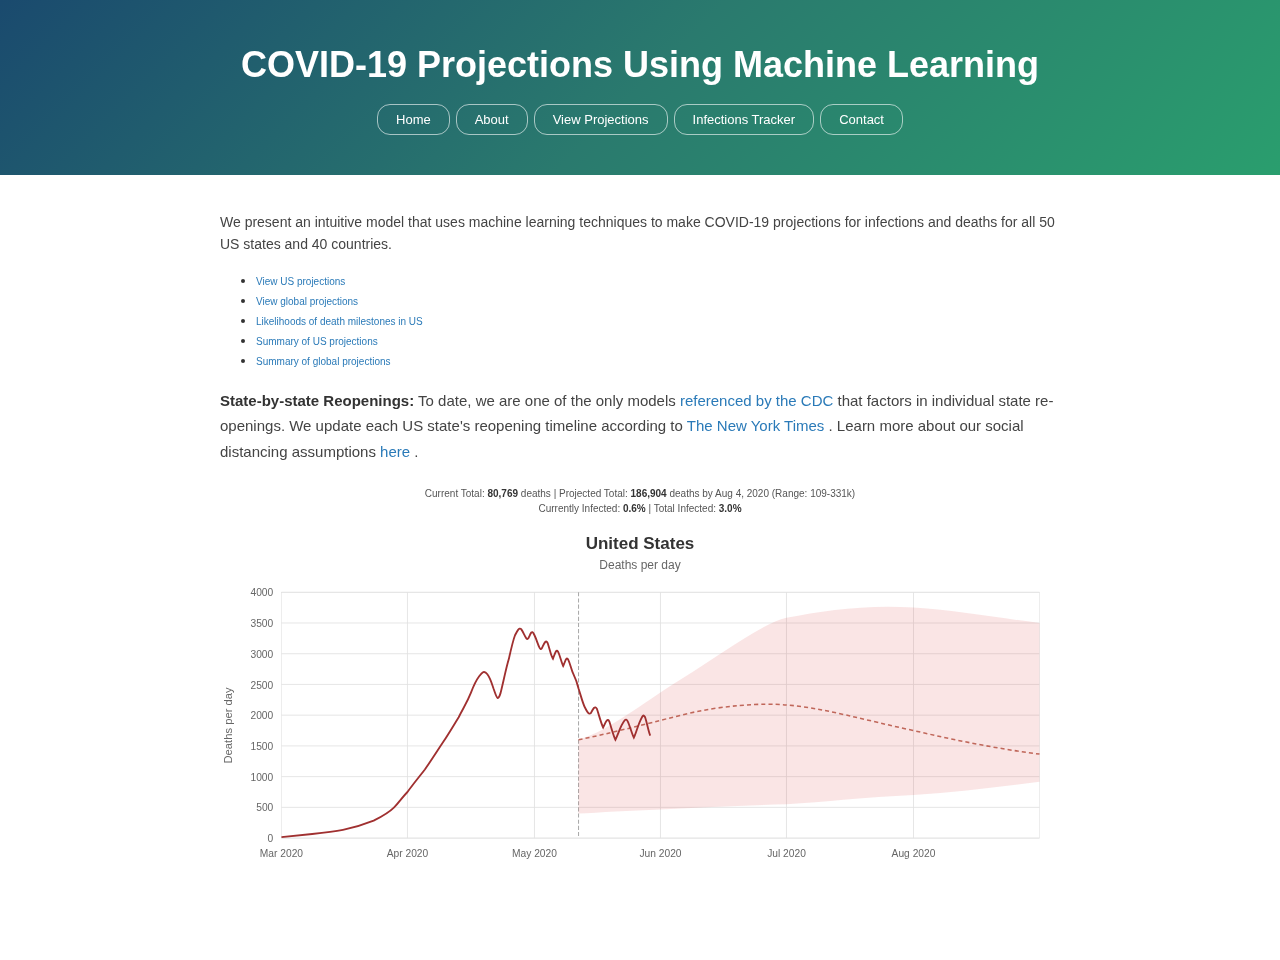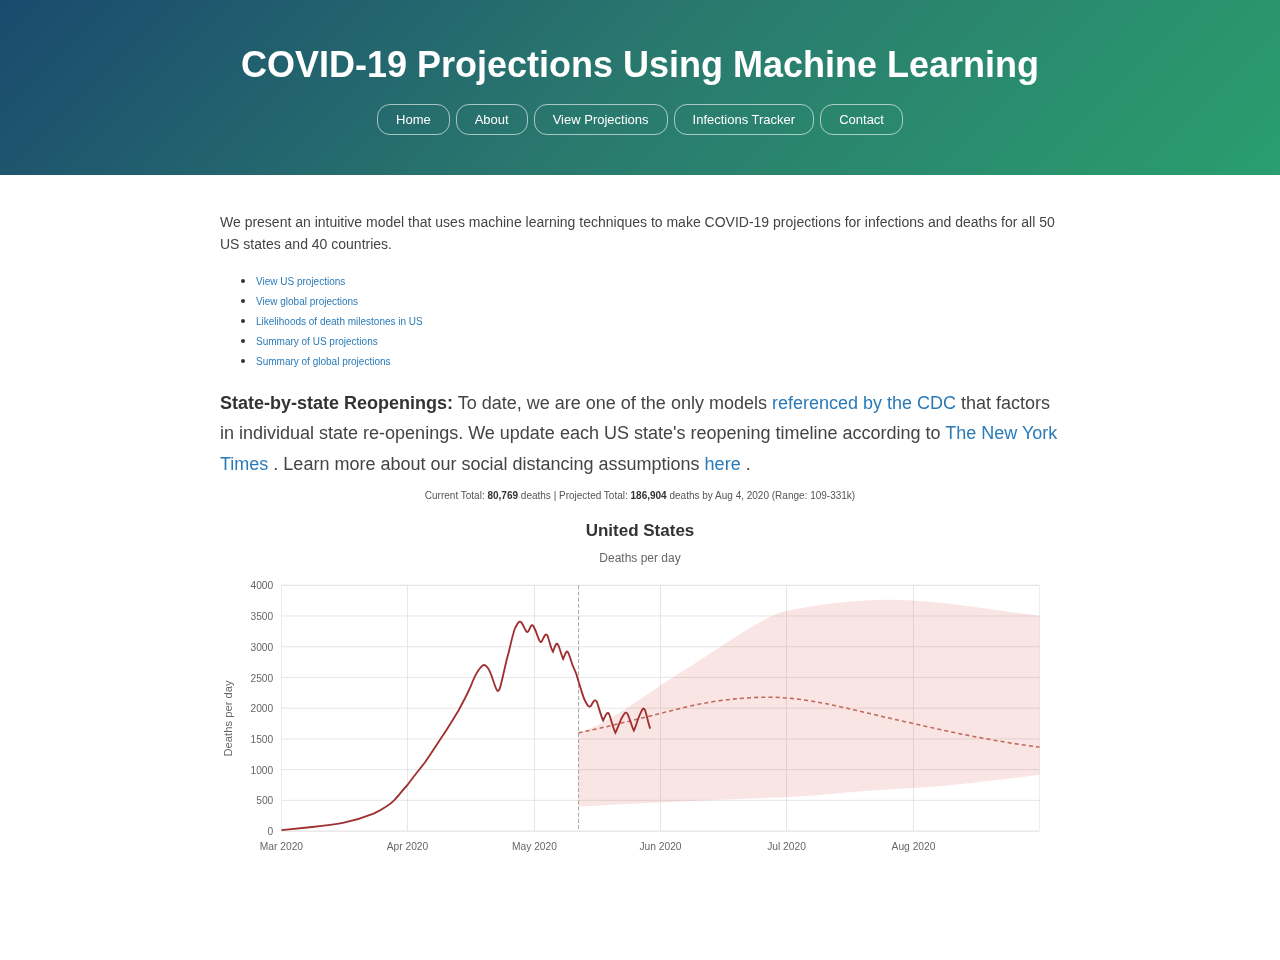--- a/index.html
+++ b/index.html
@@ -71,24 +71,24 @@
     .link-list li {
       margin-bottom: 4px;
     }
     .link-list a {
       color: #2a7ab8;
       text-decoration: none;
       font-size: 10px;
     }
 
     .state-reopening {
-      font-size: 18px;
+      font-size: 15px;
       line-height: 1.7;
       color: #444;
-      margin-bottom: 10px;
+      margin-bottom: 24px;
     }
     .state-reopening strong { color: #333; }
     .state-reopening a { color: #2a7ab8; text-decoration: none; }
 
     .section-title {
       font-size: 22px;
       color: #2a8a6e;
       font-weight: 600;
       margin-bottom: 14px;
     }
@@ -105,21 +105,21 @@
     .chart-container {
       margin-top: 20px;
       position: relative;
       width: 100%;
     }
     .chart-title {
       text-align: center;
       font-size: 17px;
       font-weight: 700;
       color: #333;
-      margin-bottom: 10px;
+      margin-bottom: 4px;
     }
     .chart-subtitle {
       text-align: center;
       font-size: 12px;
       color: #666;
       margin-bottom: 10px;
     }
 
     .chart-svg-wrapper {
       position: relative;
@@ -170,20 +170,26 @@
     <span>.</span>
   </p>
 
 
   <p class="stats-text">
     <span>Current Total: </span>
     <strong>80,769</strong>
     <span> deaths  |  Projected Total: </span>
     <strong>186,904</strong>
     <span> deaths by Aug 4, 2020 (Range: 109-331k)</span>
+  </p>
+  <p class="stats-text">
+    <span>Currently Infected: </span>
+    <strong>0.6%</strong>
+    <span>  |  Total Infected: </span>
+    <strong>3.0%</strong>
   </p>
 
   <div class="chart-container">
     <div class="chart-title">United States</div>
     <div class="chart-subtitle">Deaths per day</div>
 
     <div class="chart-svg-wrapper">
       <svg class="chart" viewBox="0 0 820 280" xmlns="http://www.w3.org/2000/svg">
 
         <rect x="60" y="10" width="740" height="240" fill="#fff" stroke="#ddd" stroke-width="0.5"></rect>

